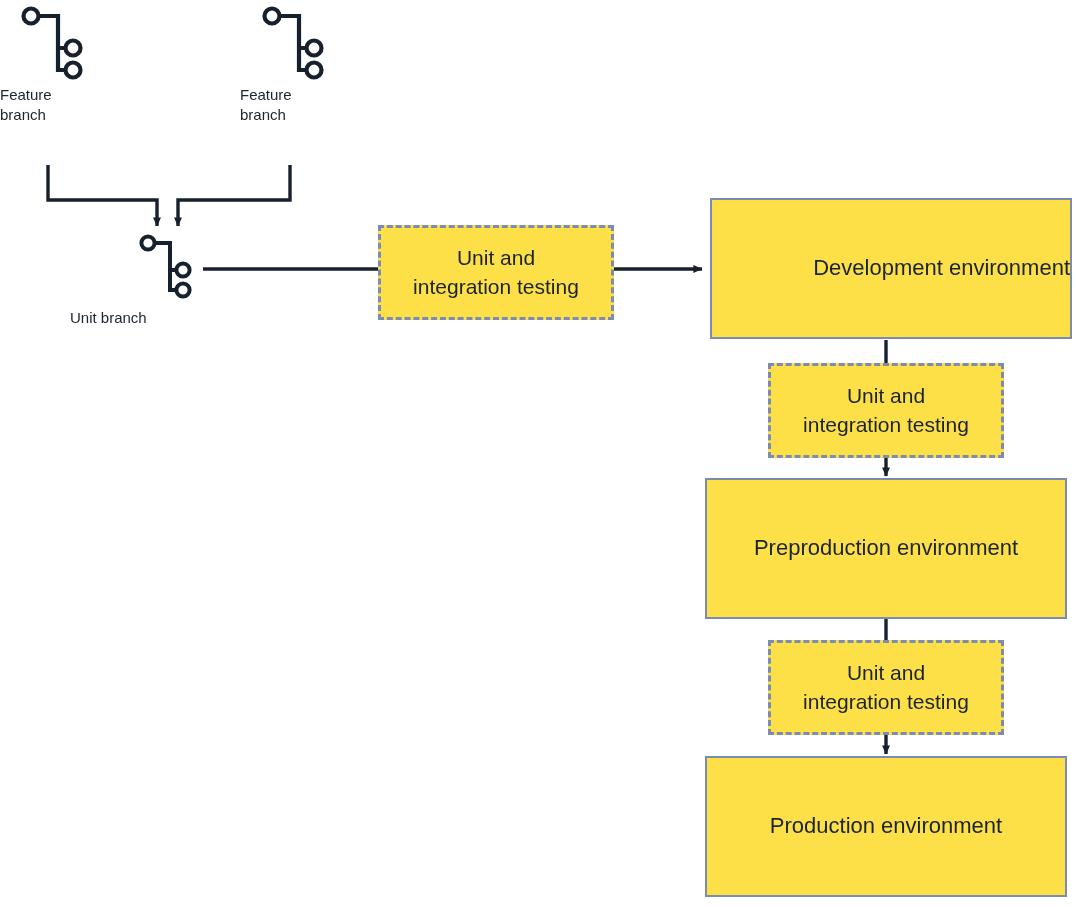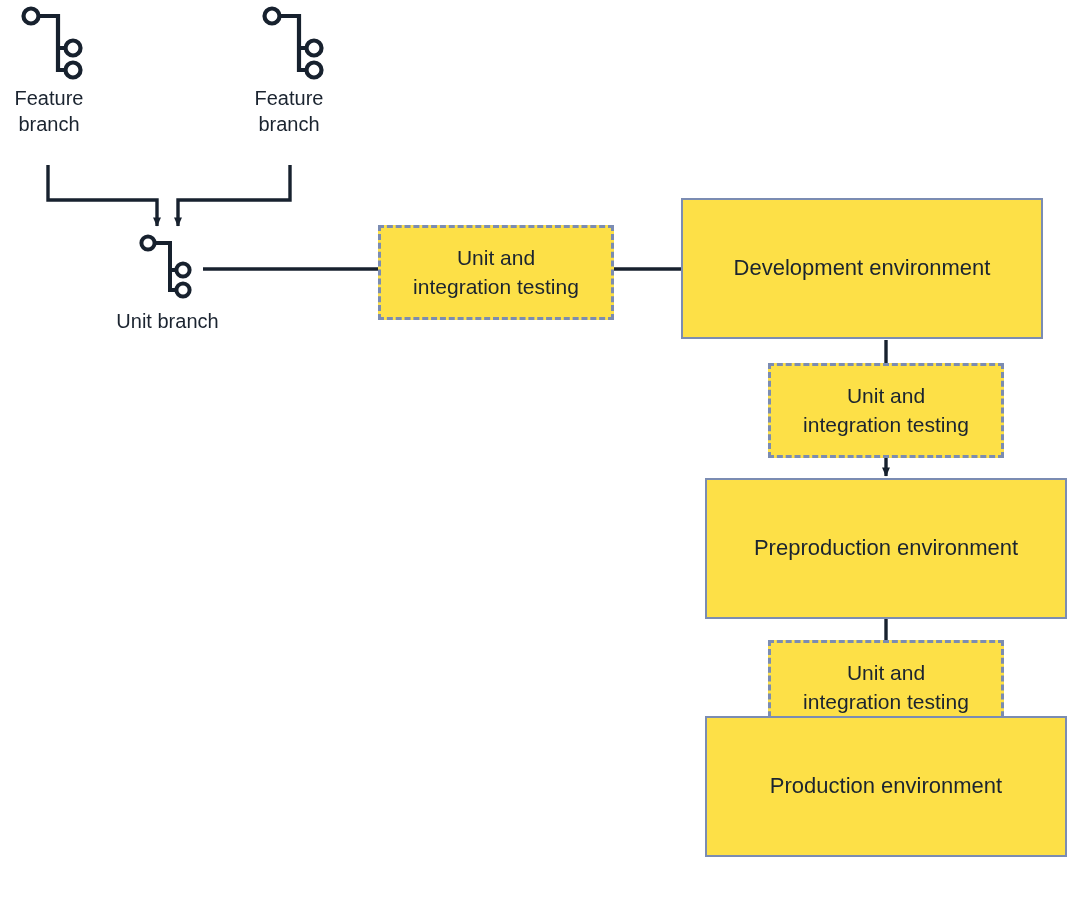--- a/index.html
+++ b/index.html
@@ -43,24 +43,23 @@
     color: #1b2430;
   }
   .test-box {
     border: 3px dashed #7b8cb2;
     font-size: 21px;
     line-height: 1.35;
     color: #1b2430;
   }
   .caption {
     position: absolute;
-    font-size: 20px;
+    font-size: 15px;
     line-height: 1.32;
     color: #1b2430;
-    text-align: center;
     white-space: pre-line;
   }
   .branch-icon {
     position: absolute;
   }
   .branch-icon svg {
     display: block;
   }
 </style>
 </head>
@@ -118,35 +117,35 @@
       <circle cx="47" cy="58" r="6.6" fill="#ffffff" stroke="#17212e" stroke-width="4"></circle>
     </svg>
   </div>
   <div class="caption" style="left:70px; top:308px; width:195px;">Unit branch</div>
 
   <div class="node-box test-box" style="left:378px; top:225px; width:236px; height:95px;">
     <span style="white-space:pre-line;">Unit and
 integration testing</span>
   </div>
 
-  <div class="node-box env-box" style="left:681px; top:198px; width:362px; height:141px;">
+  <div class="node-box env-box" style="left:710px; top:198px; width:362px; height:141px;justify-content:flex-end;">
     <span>Development environment</span>
   </div>
 
   <div class="node-box test-box" style="left:768px; top:363px; width:236px; height:95px;">
     <span style="white-space:pre-line;">Unit and
 integration testing</span>
   </div>
 
   <div class="node-box env-box" style="left:705px; top:478px; width:362px; height:141px;">
     <span>Preproduction environment</span>
   </div>
 
   <div class="node-box test-box" style="left:768px; top:640px; width:236px; height:95px;">
     <span style="white-space:pre-line;">Unit and
 integration testing</span>
   </div>
 
-  <div class="node-box env-box" style="left:705px; top:716px; width:362px; height:141px;">
+  <div class="node-box env-box" style="left:705px; top:756px; width:362px; height:141px;">
     <span>Production environment</span>
   </div>
 
 </div>
 
 </body></html>

